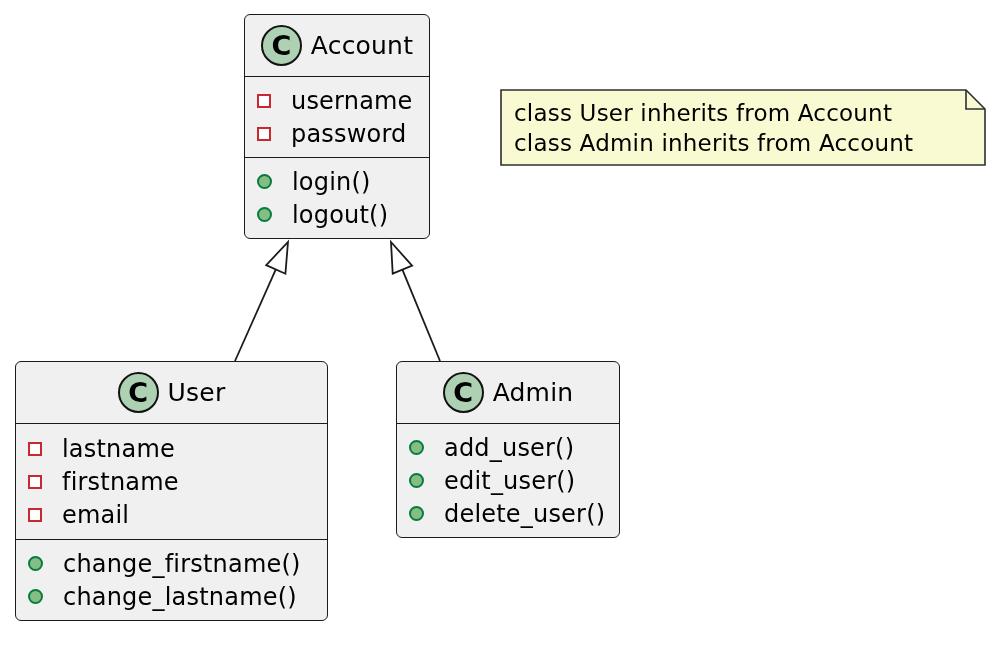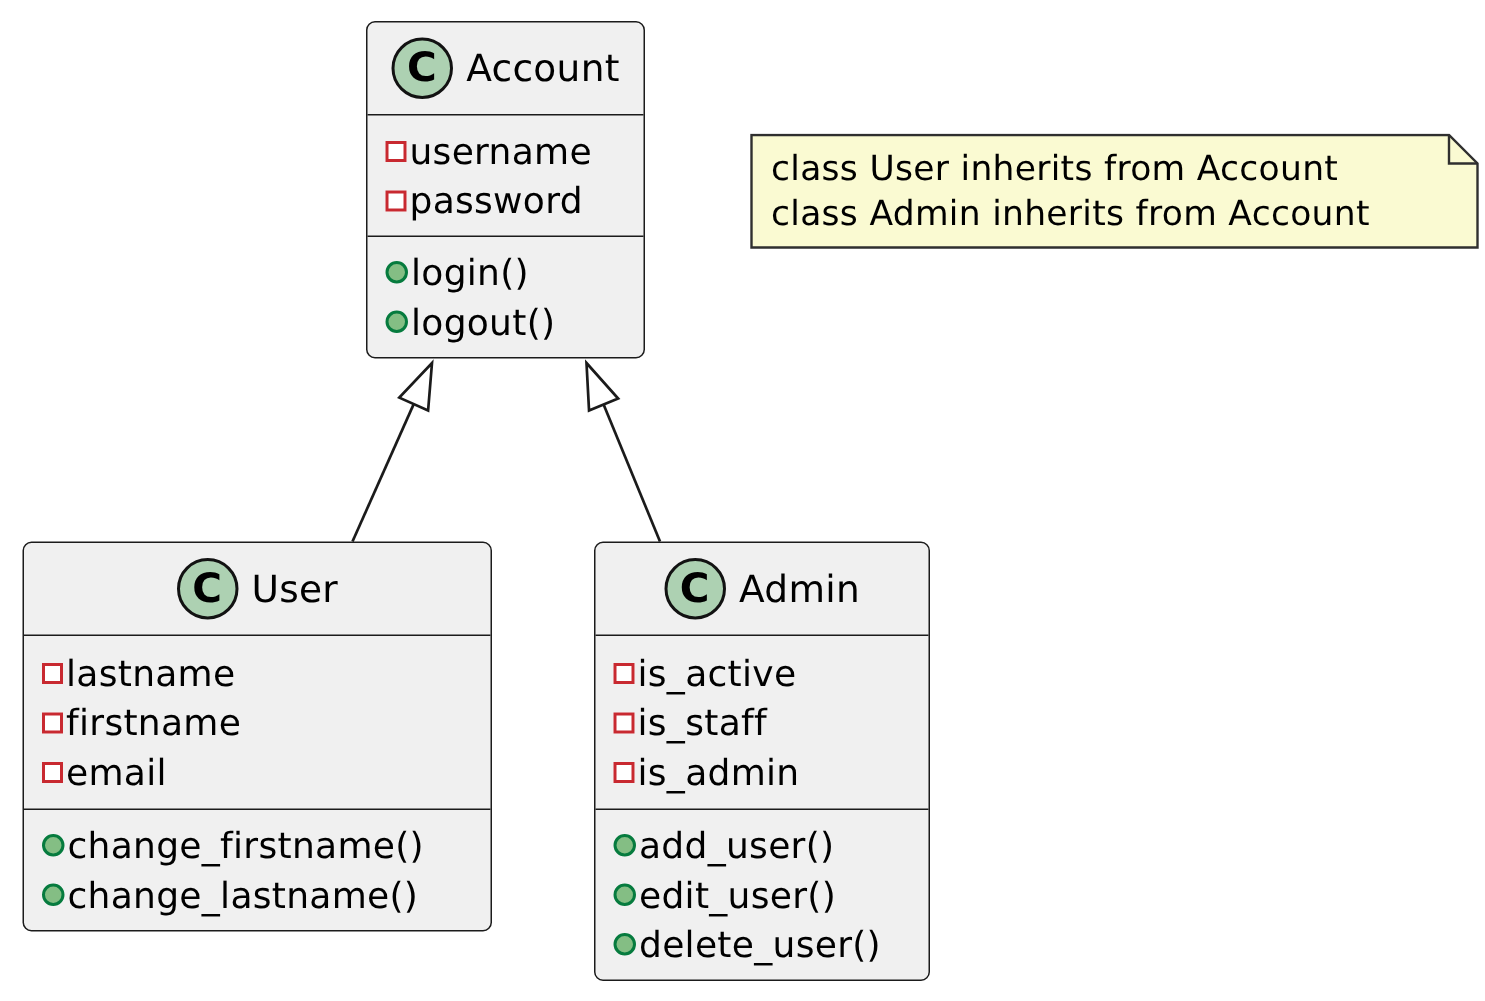--- a/index.html
+++ b/index.html
@@ -31,21 +31,21 @@
     font-size: 27px; font-weight: bold; color: #000;
     flex: 0 0 auto;
   }
   .class-name { font-size: 25px; letter-spacing: 0.2px; }
 
   .members { padding: 7px 12px; }
   .members.attrs { border-bottom: 1.4px solid #1B1B1B; padding: 8px 12px; }
   .acct .members.attrs, .acct .members.methods { padding: 7px 12px; }
   .member {
     height: 33px;
-    display: flex; align-items: center; gap: 2px;
+    display: flex; align-items: center; gap: 20px;
     font-size: 24px; letter-spacing: 0.2px;
     white-space: nowrap;
   }
   .field-icon {
     width: 14px; height: 14px;
     border: 2.6px solid #C82930;
     background: #FFFFFF;
     flex: 0 0 auto;
   }
   .method-icon {
@@ -151,34 +151,20 @@
     </div>
   </div>
 
   <div class="uml-class box-admin">
     <div class="class-title">
       <span class="c-circle">
           <span>C</span>
         </span>
       <span class="class-name">Admin</span>
     </div>
-    <div class="members attrs">
-      <div class="member">
-        <span class="field-icon"></span>
-        <span>is_active</span>
-      </div>
-      <div class="member">
-        <span class="field-icon"></span>
-        <span>is_staff</span>
-      </div>
-      <div class="member">
-        <span class="field-icon"></span>
-        <span>is_admin</span>
-      </div>
-    </div>
     <div class="members methods">
       <div class="member">
         <span class="method-icon"></span>
         <span>add_user()</span>
       </div>
       <div class="member">
         <span class="method-icon"></span>
         <span>edit_user()</span>
       </div>
       <div class="member">

